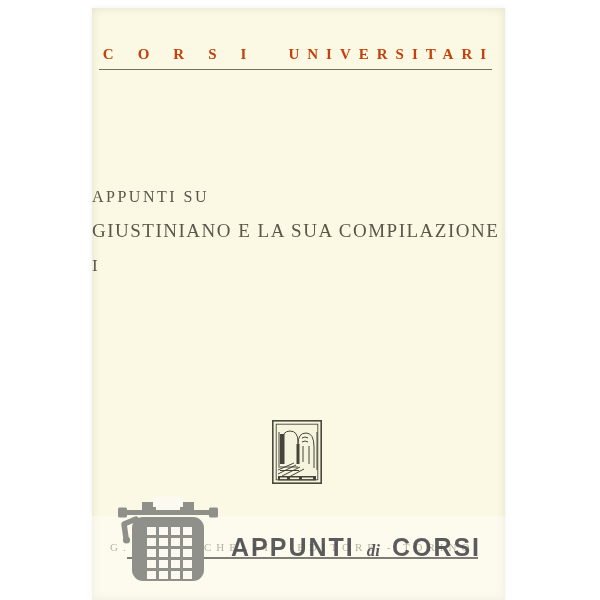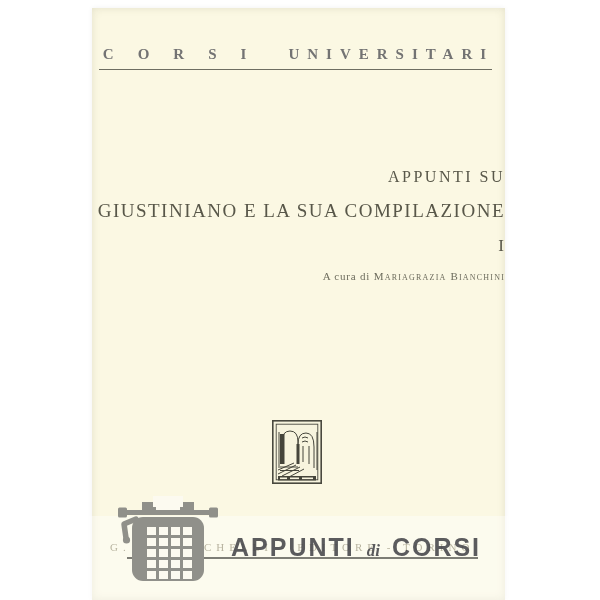--- a/index.html
+++ b/index.html
@@ -13,34 +13,34 @@
   
   .cover{
     position:absolute;left:92px;top:8px;width:413px;height:592px;
     background:#fbf8e3;
     box-shadow:0 0 8px rgba(120,120,90,0.18) inset, 0 0 5px rgba(0,0,0,0.06);
   }
 
   
   .series{
     position:absolute;top:38px;left:0;width:100%;
-    text-align:center;color:#737373;
+    text-align:center;color:#c2410c;
     font-weight:bold;font-size:15px;white-space:nowrap;
   }
   .series .w1{letter-spacing:24px;}
   .series .w2{letter-spacing:8px;margin-left:18px;}
   .series-rule{
     position:absolute;top:61px;left:7px;width:393px;height:1px;
     background:#6e6e62;
   }
 
   
   .t-line{
-    position:absolute;left:0;width:100%;text-align:right;
-    color:#585749;white-space:nowrap;
+    position:absolute;left:0;width:100%;text-align:left;
+    color:#585749;white-space:nowrap;margin-top:20px;
   }
   .title1{top:160px;font-size:16px;letter-spacing:2.5px;}
   .title2{top:192px;font-size:19px;letter-spacing:1.5px;}
   .volume{top:228px;font-size:17px;letter-spacing:1px;}
   .curator{top:262px;font-size:11px;color:#6d6c5d;letter-spacing:0.8px;}
   .curator .name{font-variant:small-caps;letter-spacing:1.2px;}
 
   
   .emblem{position:absolute;left:180px;top:412px;width:50px;height:64px;}
 
@@ -79,23 +79,20 @@
   <div class="cover">
 
     <div class="series">
       <span class="w1">CORSI</span><span class="w2">UNIVERSITARI</span>
     </div>
     <div class="series-rule"></div>
 
     <div class="t-line title1">APPUNTI SU</div>
     <div class="t-line title2">GIUSTINIANO E LA SUA COMPILAZIONE</div>
     <div class="t-line volume">I</div>
-    <div class="t-line curator">
-      <span>A cura di </span><span class="name">Mariagrazia Bianchini</span>
-    </div>
 
     <svg class="emblem" viewBox="0 0 50 64">
       <rect x="0.8" y="0.8" width="48.4" height="62.4" fill="#f7f4de" stroke="#49493f" stroke-width="1.6"></rect>
       <rect x="4.2" y="4.2" width="41.6" height="55.6" fill="none" stroke="#49493f" stroke-width="0.9"></rect>
       <g stroke="#45453b" stroke-width="1" fill="none">
         <path d="M10,44 V22 Q10,11 18,11 Q26,11 26,22 V44"></path>
         <path d="M26,42 V24 Q26,13 34,13 Q42,13 42,27 V48"></path>
         <path d="M7,48 V12"></path>
         <path d="M45,50 V12"></path>
         <path d="M30,18 Q33,16 36,18 M30,22 Q33,20 36,22"></path>

